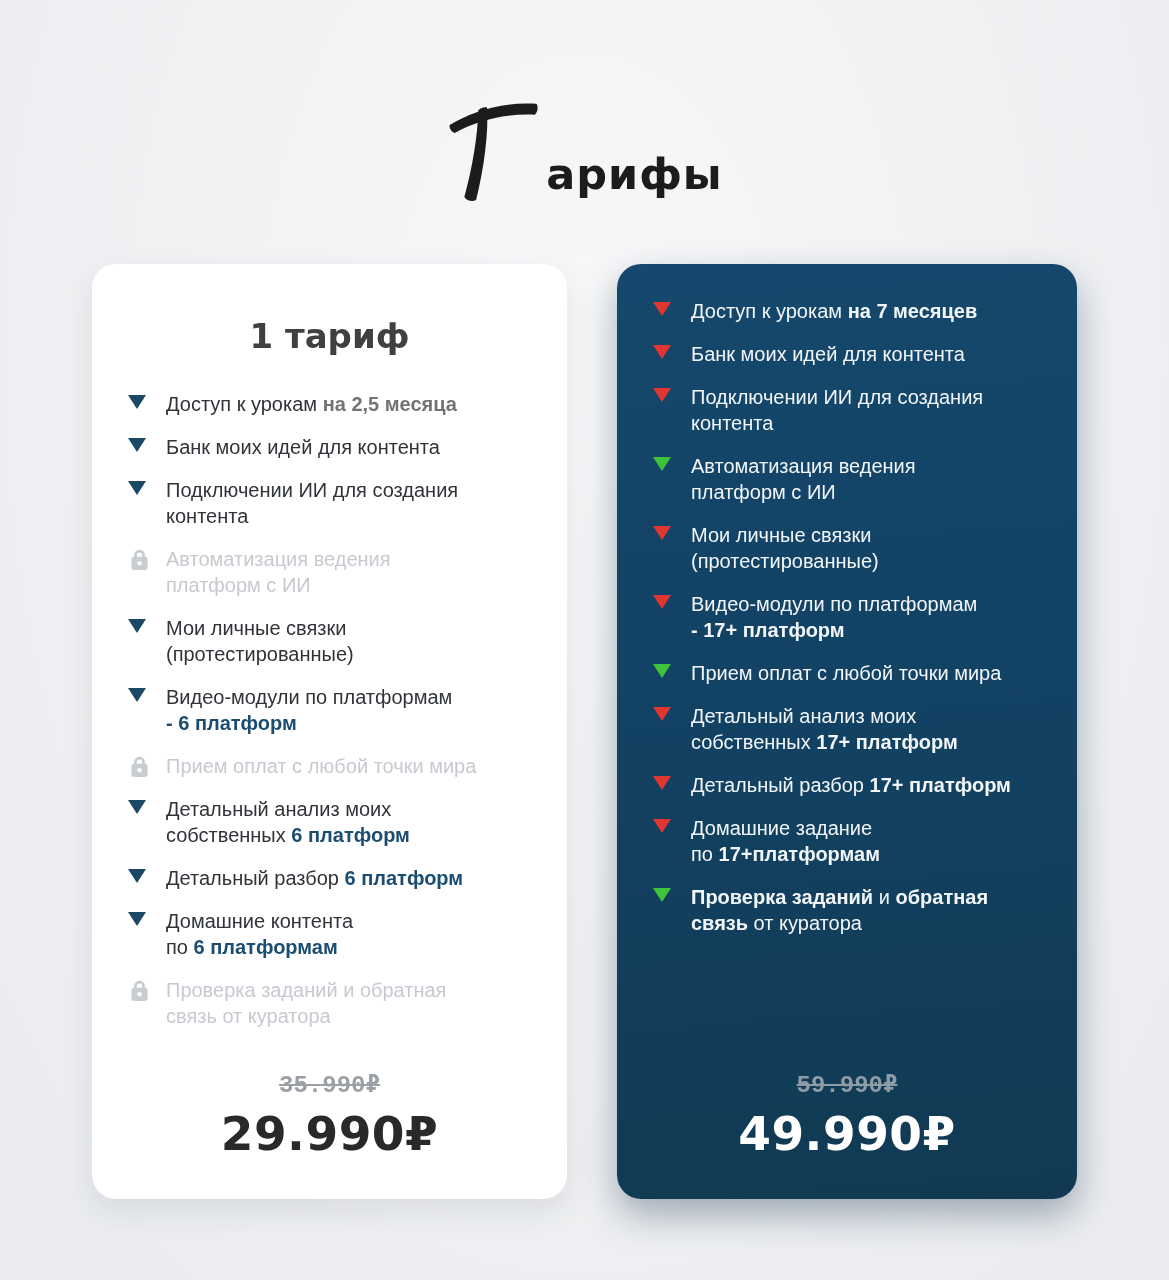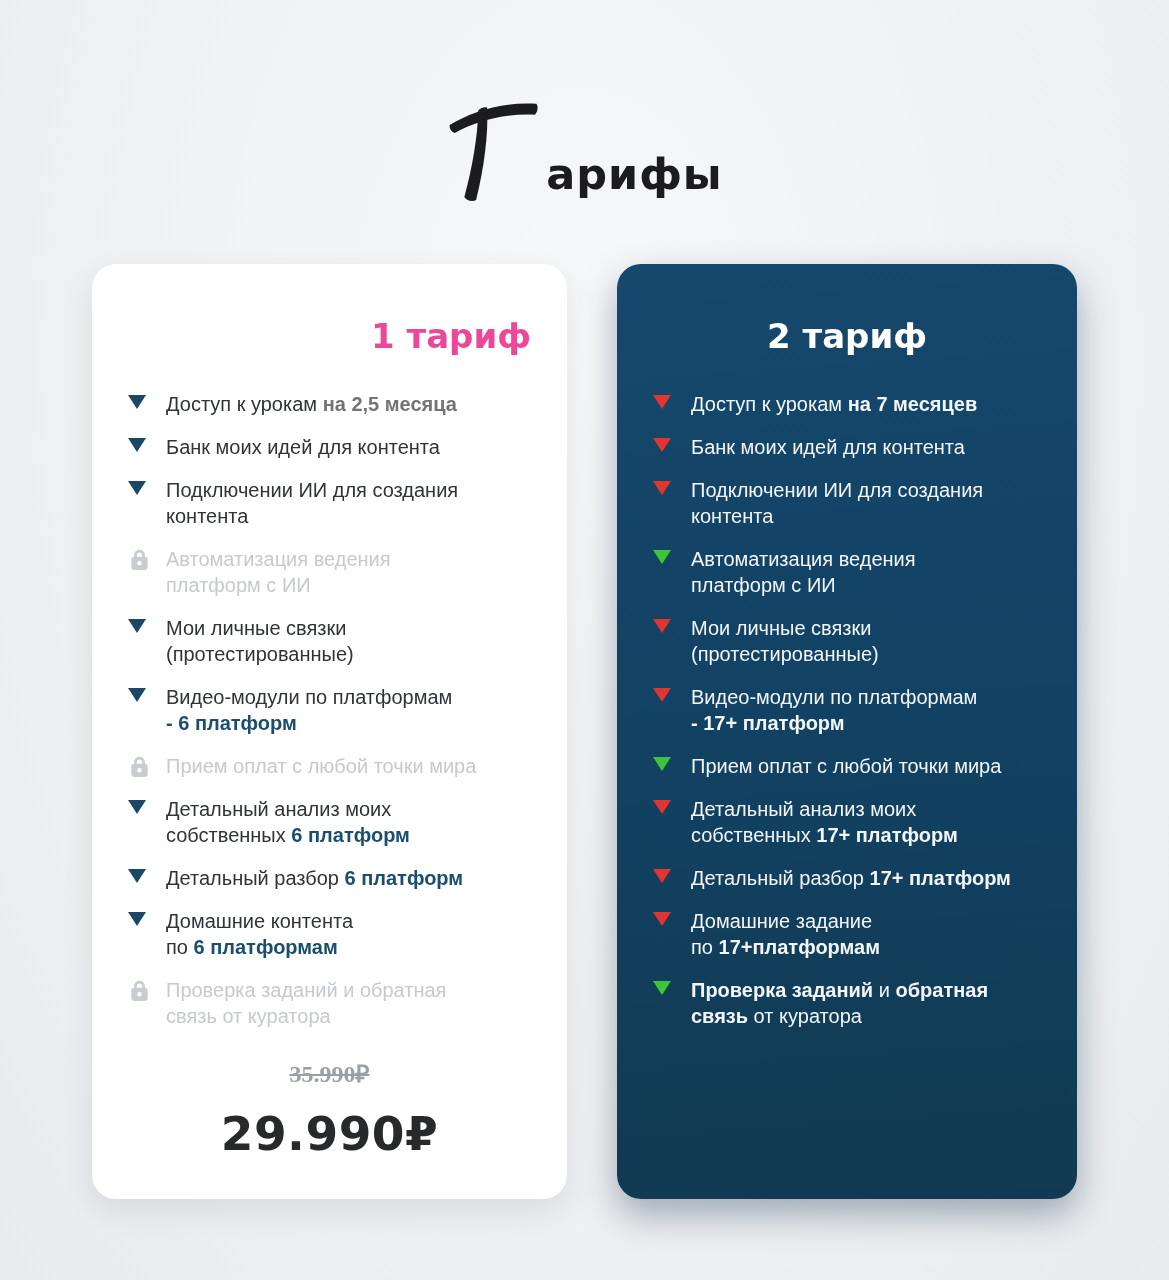--- a/index.html
+++ b/index.html
@@ -40,21 +40,21 @@
     width:460px;
     background:linear-gradient(176deg,#15486c 0%,#124264 45%,#113a52 100%);
     box-shadow:0 16px 36px rgba(10,40,70,0.35);
     color:#f2f6f9;
   }
   .plan-title{
     font-family:"DejaVu Sans", sans-serif;
     font-weight:bold;font-size:34px;line-height:1.2;
     text-align:center;margin:18px 0 34px 0;
   }
-  .card.light .plan-title{color:#ec4899;text-align:right;}
+  .card.light .plan-title{color:#404040;}
   .card.dark .plan-title{color:#ffffff;}
   ul.features{list-style:none;margin:0;padding:0;}
   li.feature{
     display:flex;align-items:flex-start;
     margin-bottom:17px;
   }
   .marker{
     flex:0 0 26px;width:26px;display:flex;justify-content:flex-start;
     padding-top:4px;
   }
@@ -65,24 +65,24 @@
     border-top:14px solid #1b4965;
   }
   .marker svg{display:block;margin-top:-3px;}
   .ftext{
     margin-left:12px;
     font-size:20px;line-height:26px;
   }
   .ftext .b{font-weight:bold;}
   .prices{margin-top:auto;text-align:center;}
   .old-price{
-    font-family:Liberation Serif, serif;
+    font-family:Liberation Mono, monospace;
     font-weight:bold;font-size:24px;
     text-decoration:line-through;
-    margin-bottom:18px;
+    margin-bottom:8px;
   }
   .card.light .old-price{color:#9aa0a6;}
   .card.dark .old-price{color:#8f9ca8;}
   .price{
     font-family:"DejaVu Sans", sans-serif;
     font-weight:bold;font-size:47px;letter-spacing:0.5px;line-height:1.15;
   }
   .card.light .price{color:#28292b;}
   .card.dark .price{color:#ffffff;}
 </style>
@@ -181,21 +181,20 @@
           <span class="ftext" style="color: rgb(198, 202, 208);"><span>Проверка заданий и обратная</span><br><span>связь от куратора</span></span>
         </li>
       </ul>
     <div class="prices">
       <div class="old-price">35.990₽</div>
       <div class="price">29.990₽</div>
     </div>
   </section>
 
   <section class="card dark">
-    <h2 class="plan-title">2 тариф</h2>
     <ul class="features">
         <li class="feature">
           <span class="marker">
             <i class="tri" style="border-top-color: rgb(224, 53, 49);"></i>
           </span>
           <span class="ftext"><span>Доступ к урокам </span><span class="b">на 7 месяцев</span></span>
         </li>
         <li class="feature">
           <span class="marker">
             <i class="tri" style="border-top-color: rgb(224, 53, 49);"></i>
@@ -250,15 +249,19 @@
           </span>
           <span class="ftext"><span>Домашние задание</span><br><span>по </span><span class="b">17+платформам</span></span>
         </li>
         <li class="feature">
           <span class="marker">
             <i class="tri" style="border-top-color: rgb(62, 196, 58);"></i>
           </span>
           <span class="ftext"><span class="b">Проверка заданий</span><span> и </span><span class="b">обратная</span><br><span class="b">связь</span><span> от куратора</span></span>
         </li>
       </ul>
+    <div class="prices">
+      <div class="old-price">59.990₽</div>
+      <div class="price">49.990₽</div>
+    </div>
   </section>
 
 </main>
 
 </body></html>

